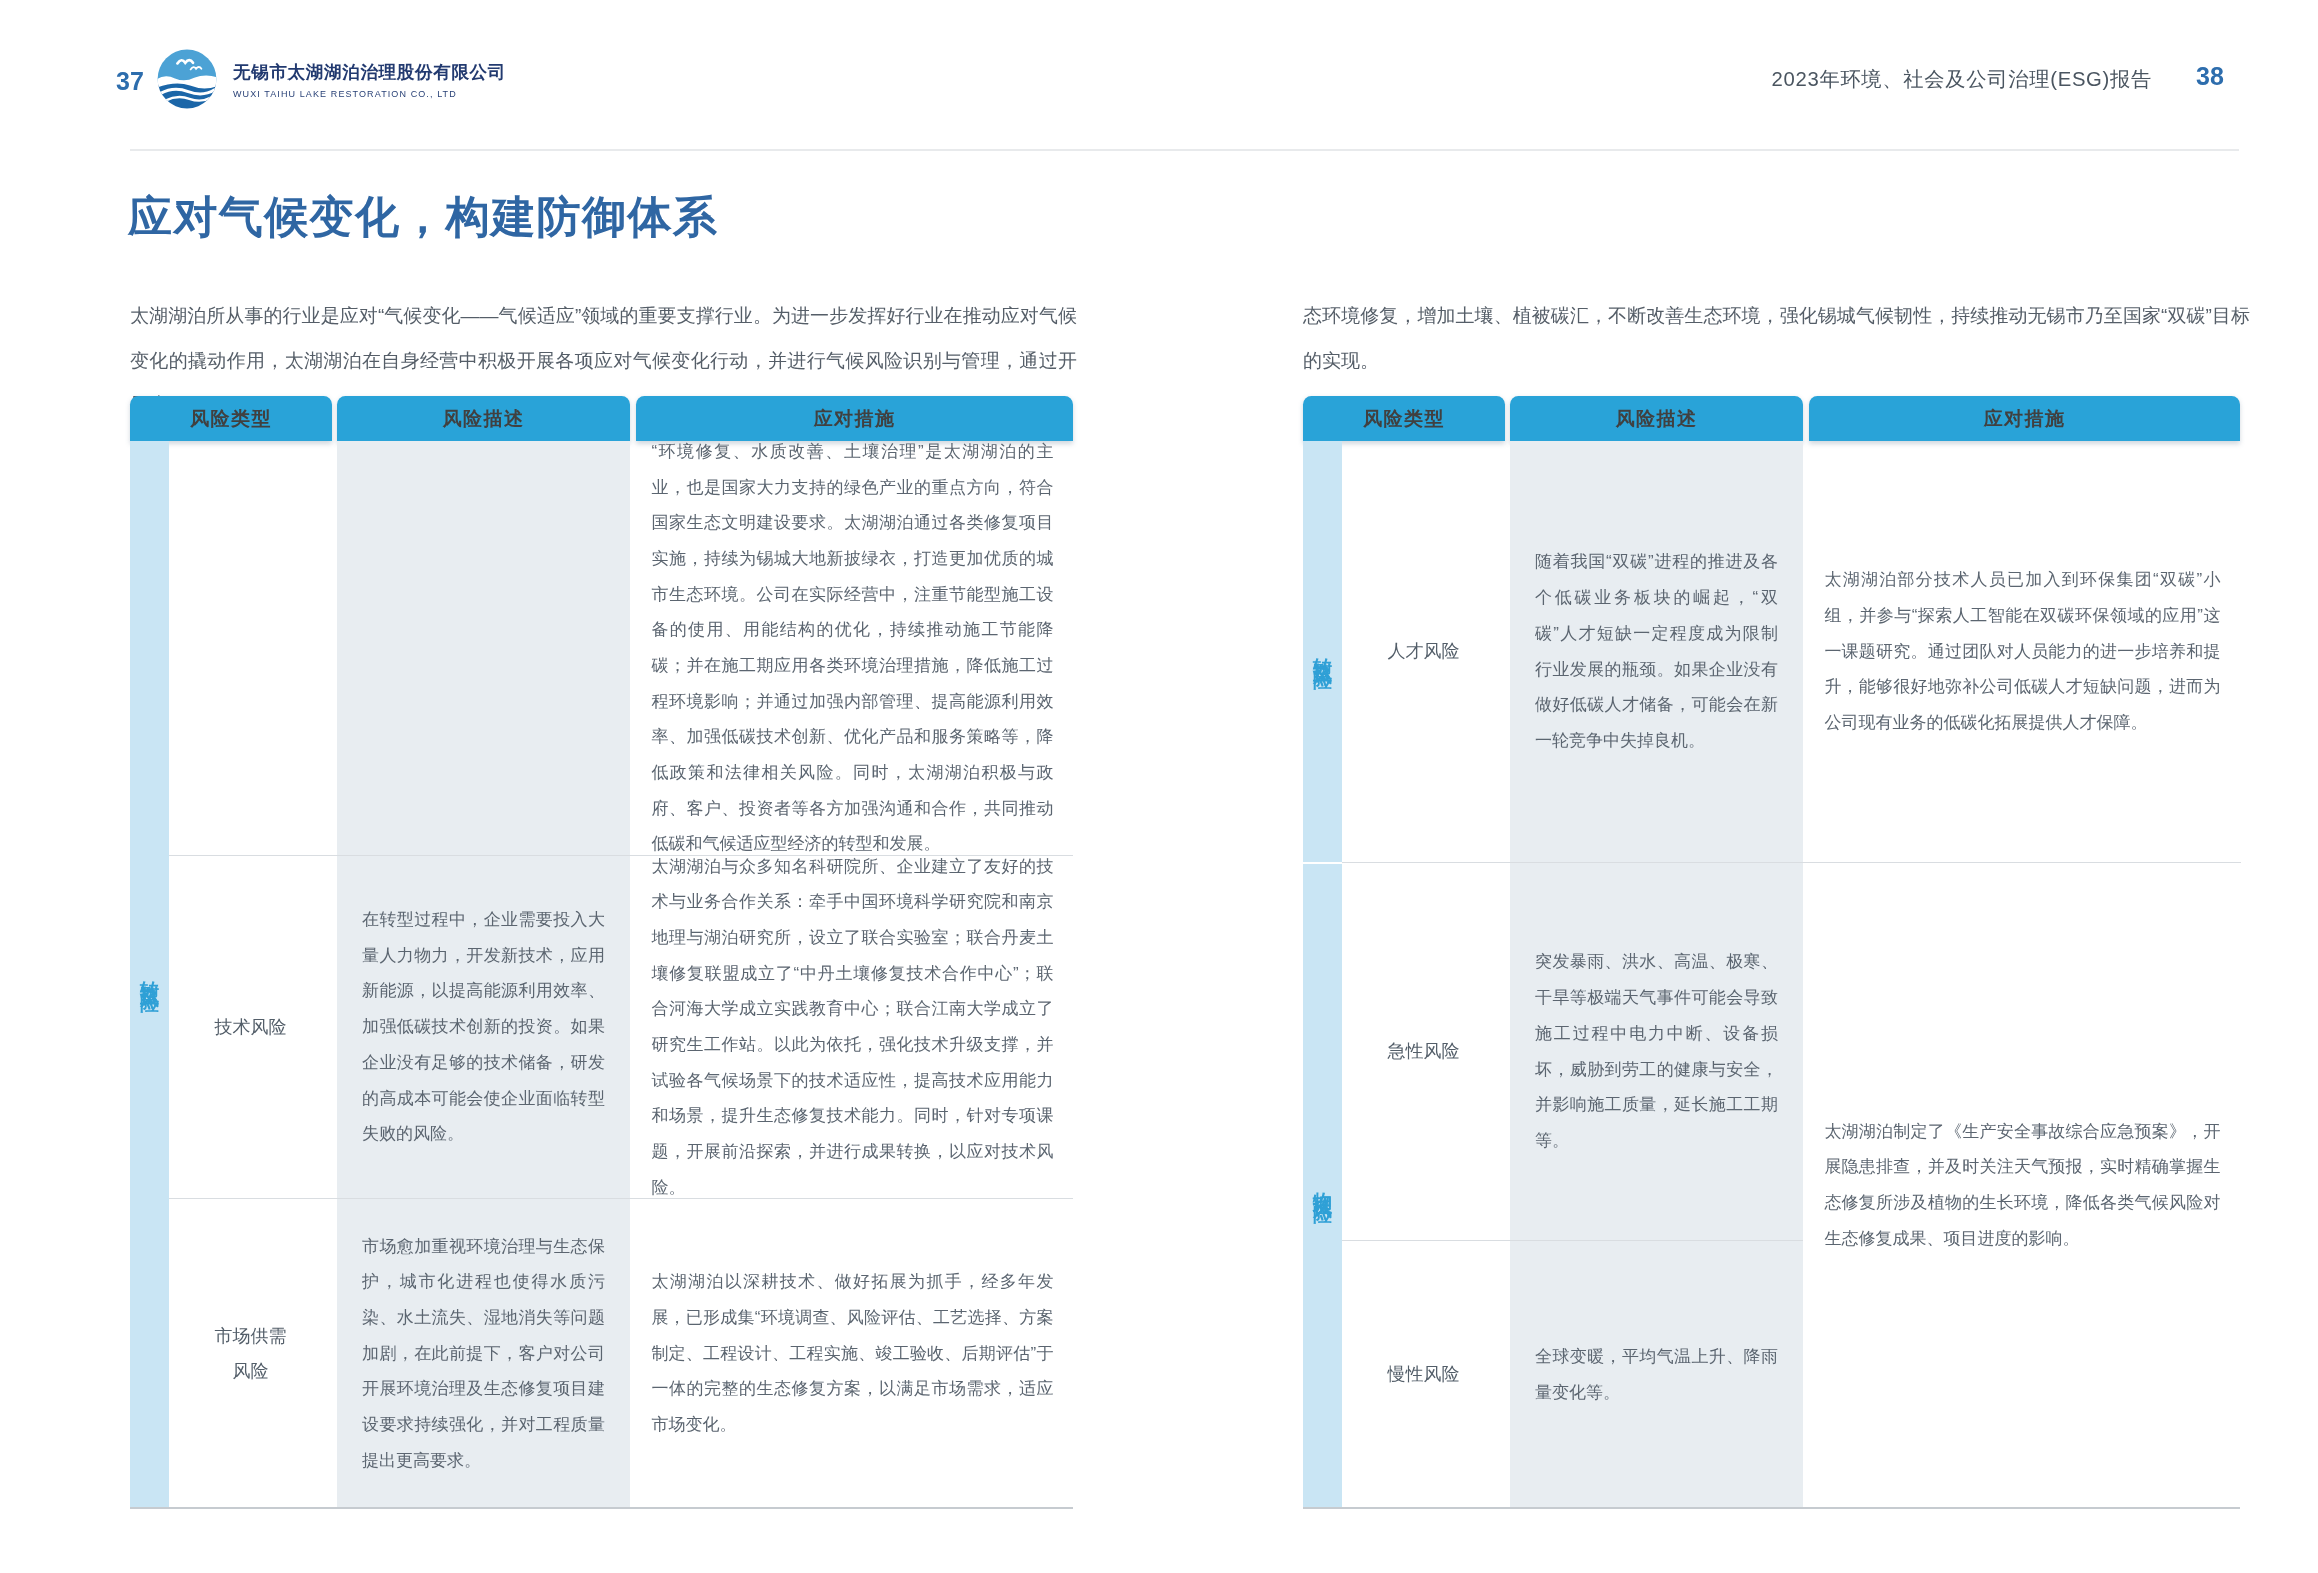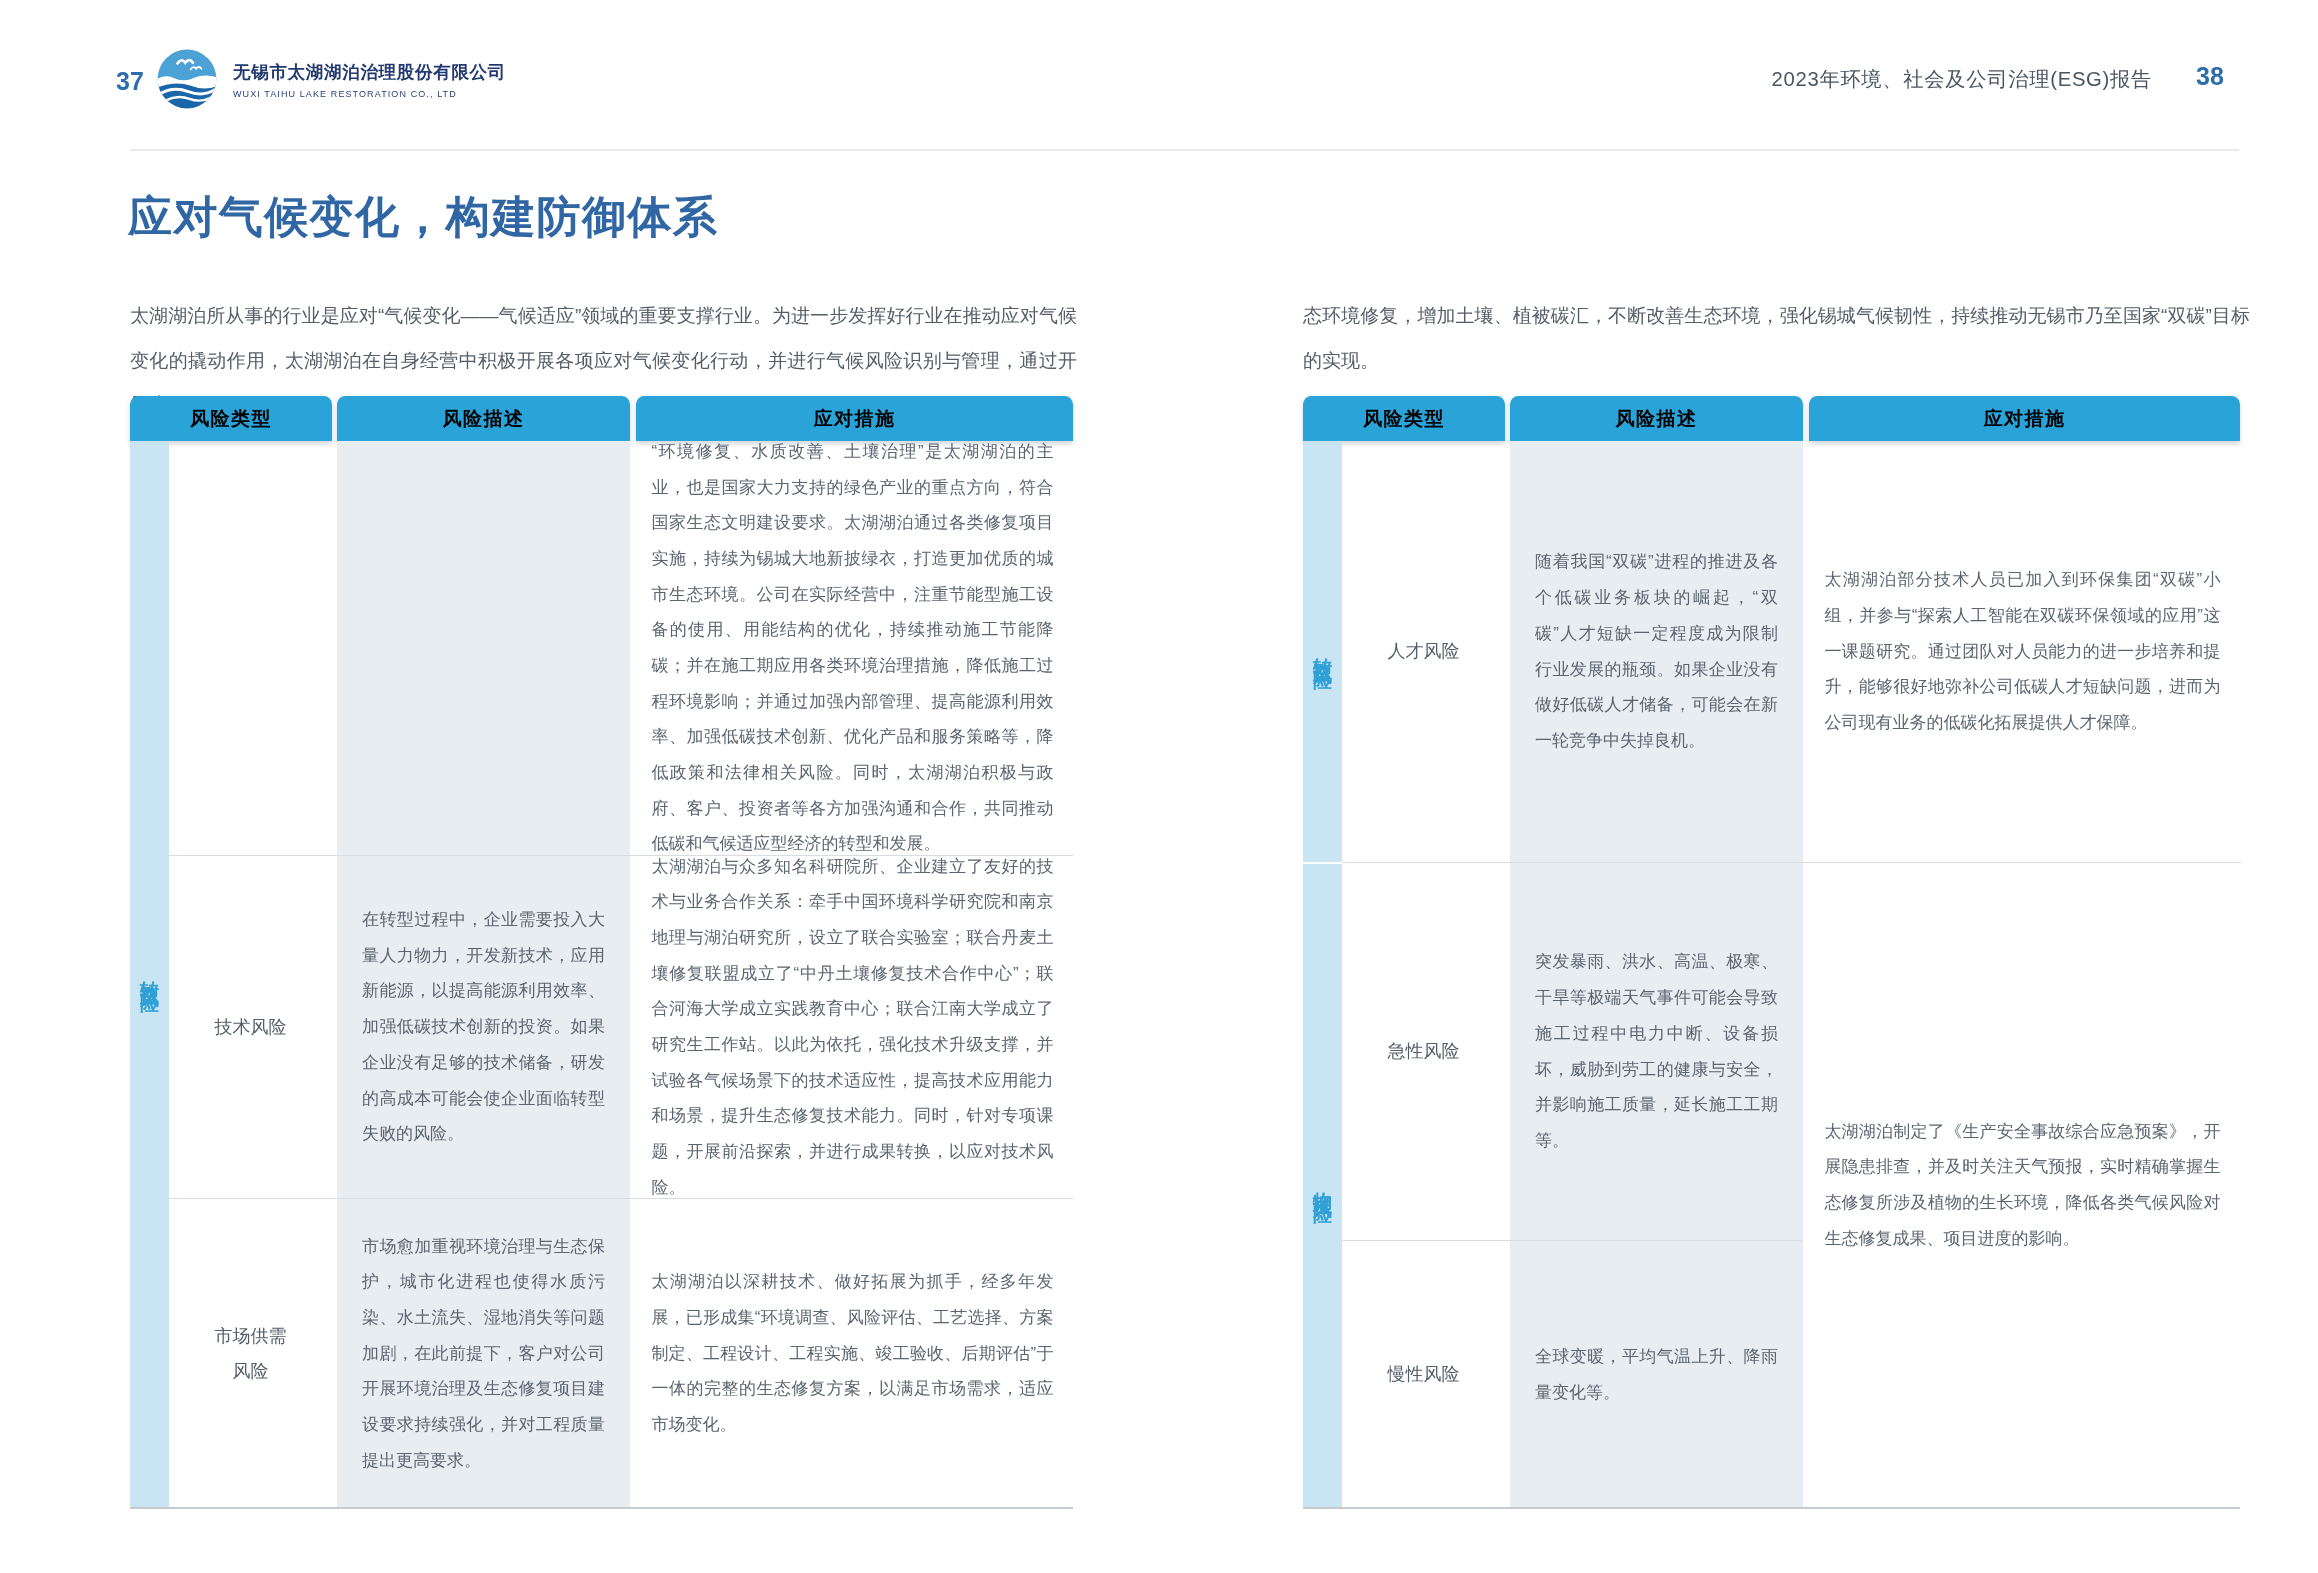--- a/index.html
+++ b/index.html
@@ -25,21 +25,21 @@
   .intro-left  { left:130px; }
   .intro-right { left:1303px; }
 
   
   .tbl { position:absolute; top:396px; }
   .tbl-left  { left:130px;  width:943px; }
   .tbl-right { left:1303px; width:937px; }
   .tbl-head { position:relative; height:45px; }
   .hseg {
     position:absolute; top:0; height:45px; background:#29a3d8;
-    border-radius:8.4px 8.4px 0 0; color:#000000; font-size:19px; font-weight:600;
+    border-radius:8.4px 8.4px 0 0; color:#404040; font-size:19px; font-weight:600;
     display:flex; align-items:center; justify-content:center; letter-spacing:1.4px;
     box-shadow:0 2.8px 5.6px rgba(90,115,140,.28);
   }
   .tbl-body { position:relative; width:100%; height:1066px; }
   .strip { position:absolute; left:0; width:39px; background:#c9e5f4;
            display:flex; align-items:center; justify-content:center; }
   .vlabel { writing-mode:vertical-rl; text-orientation:upright; font-size:19px; font-weight:700;
             color:#2fa0d6; letter-spacing:4.2px; }
   .descbg { position:absolute; left:207px; width:293px; top:0; height:1066px; background:#e8edf1; }
   .cell { position:absolute; display:flex; align-items:center; justify-content:center; box-sizing:border-box; }

